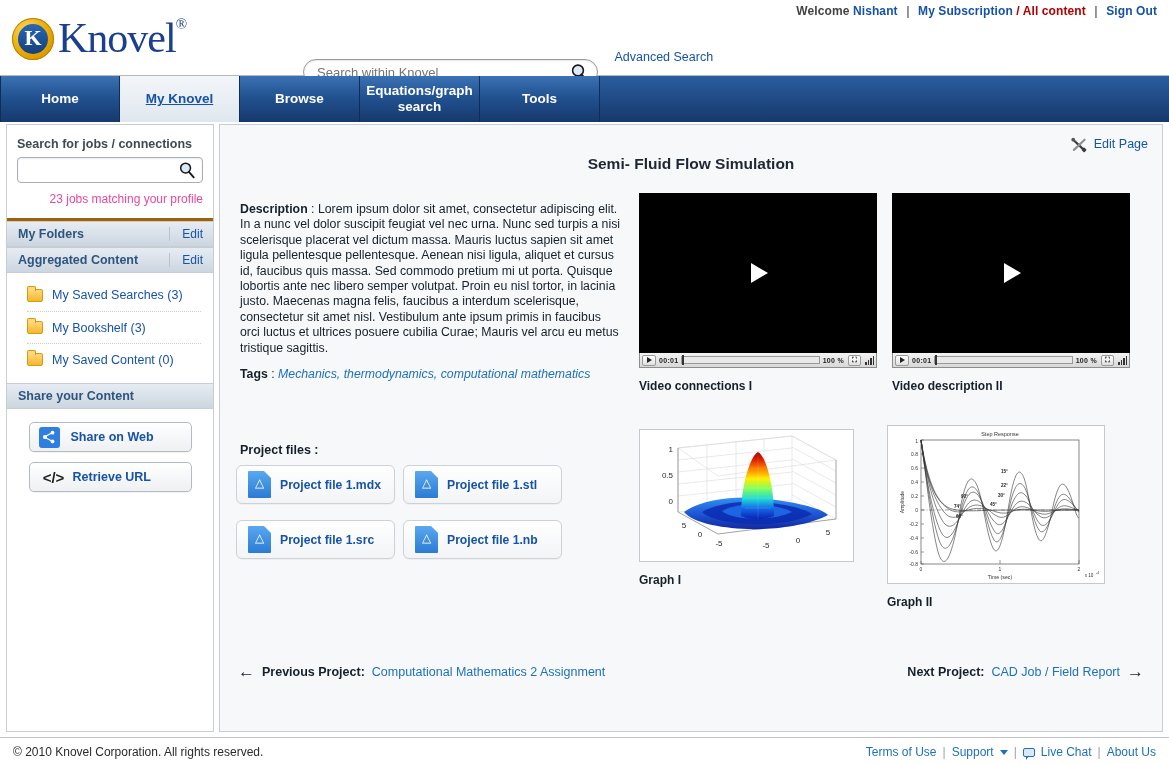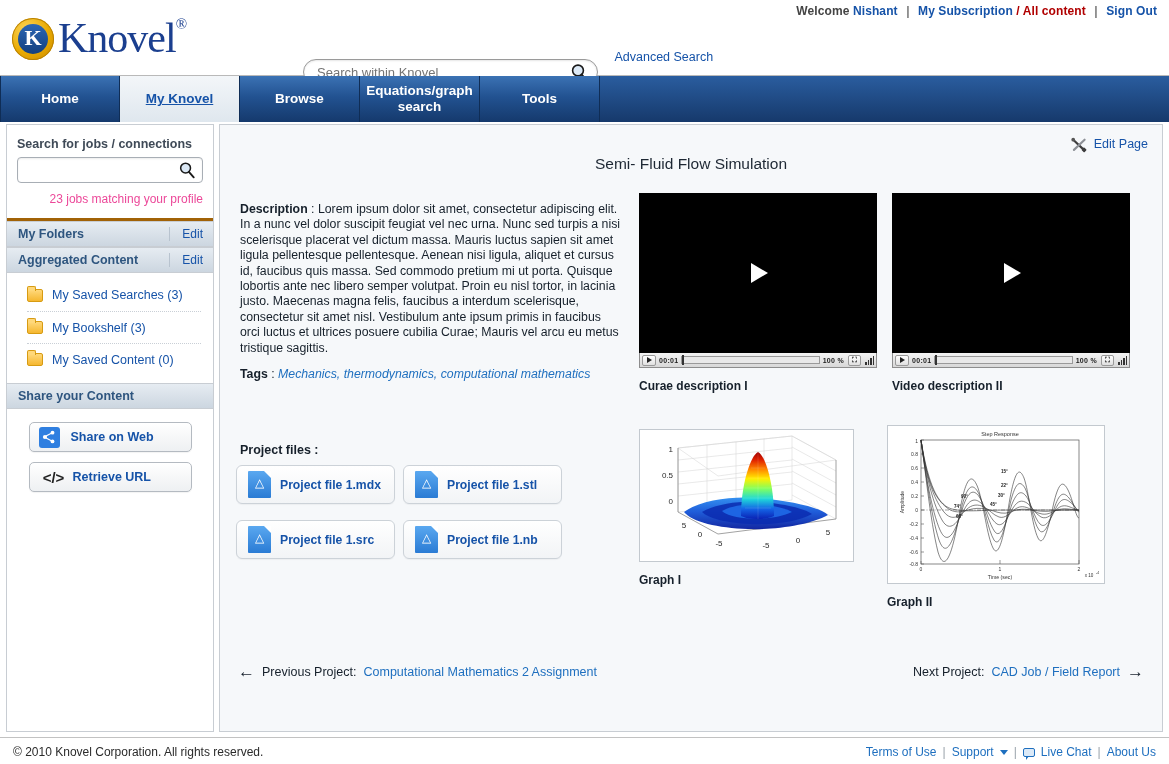--- a/index.html
+++ b/index.html
@@ -157,21 +157,21 @@
   .main {
     position:absolute; left:219px; top:2px; width:944px; height:608px;
     background:#f6f8fa; border:1px solid #c8cdd3;
   }
   .editpage {
     position:absolute; right:14px; top:12px; display:flex; align-items:flex-start; cursor:pointer;
   }
   .editpage .lbl { font-size:12.5px; color:#1653a8; margin-left:6px; }
   .page-title {
     position:absolute; left:0; right:0; top:30px; text-align:center;
-    font-size:15.5px; font-weight:normal; color:#1d2733;
+    font-size:15.5px; font-weight:bold; color:#1d2733;
   }
 
   .desc {
     position:absolute; left:20px; top:77px; width:382px;
     font-size:12.3px; color:#16202b; line-height:15.4px; text-align:left;
   }
   .desc b { font-weight:bold; }
   .tags {
     position:absolute; left:20px; top:242px; width:400px; font-size:12.3px; color:#16202b;
   }
@@ -245,21 +245,21 @@
   .graph-a { position:absolute; left:419px; top:304px; }
   .graph-b { position:absolute; left:667px; top:300px; }
   .graph-frame { background:#fff; border:1px solid #c3c9cf; }
   .gf-a { width:215px; height:133px; position:relative; overflow:hidden; }
   .gf-b { width:218px; height:159px; position:relative; overflow:hidden; }
 
   
   .projnav { position:absolute; left:0; right:0; top:538px; height:30px; }
   .prev { position:absolute; left:18px; top:0; font-size:12.5px; color:#16202b; display:flex; align-items:center; gap:7px; }
   .next { position:absolute; right:18px; top:0; font-size:12.5px; color:#16202b; display:flex; align-items:center; gap:7px; }
-  .prev b, .next b { font-weight:normal; }
+  .prev b, .next b { font-weight:bold; }
   .linkblue { color:#1e6fbf; text-decoration:none; }
   .arrow { font-size:17px; color:#16202b; line-height:1; }
 
   
   .footer {
     position:absolute; left:0; top:737px; width:1169px; height:27px;
     background:#fff; border-top:1px solid #c2c2c2;
   }
   .copy { position:absolute; left:13px; top:7px; font-size:12px; color:#2b2b2b; }
   .flinks { position:absolute; right:13px; top:7px; font-size:12px; color:#1e6fbf; display:flex; align-items:center; gap:6px; }
@@ -469,21 +469,21 @@
             </span>
           <span class="vpct">100 %</span>
           <span class="vicon">⛶</span>
           <span class="vol">
               <i style="height:3px"></i>
               <i style="height:5px"></i>
               <i style="height:7px"></i>
               <i style="height:9px"></i>
             </span>
         </div>
-        <div class="caption">Curae description I</div>
+        <div class="caption">Video connections I</div>
       </div>
 
       <div class="video-b video-box">
         <div class="video-screen">
           <span class="play-tri"></span>
         </div>
         <div class="vctl">
           <span class="vbtn">
               <i class="t"></i>
             </span>

